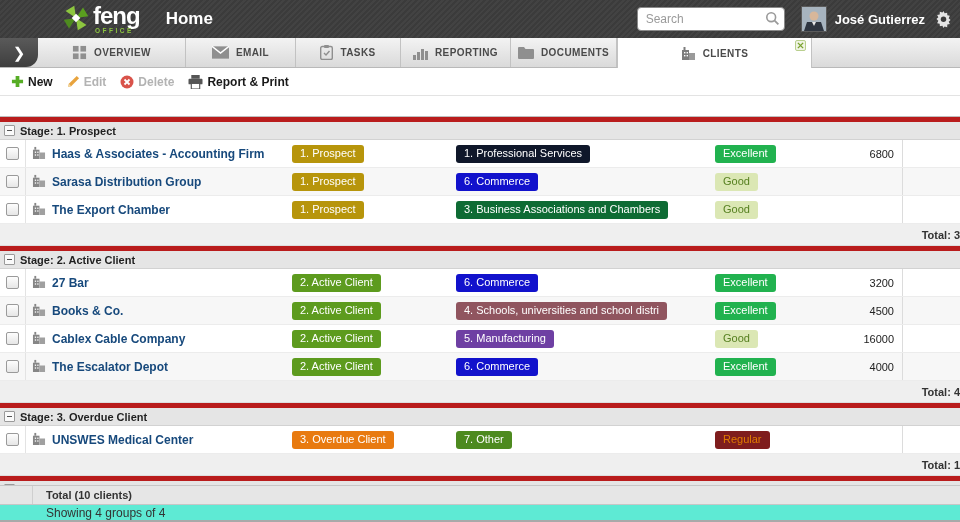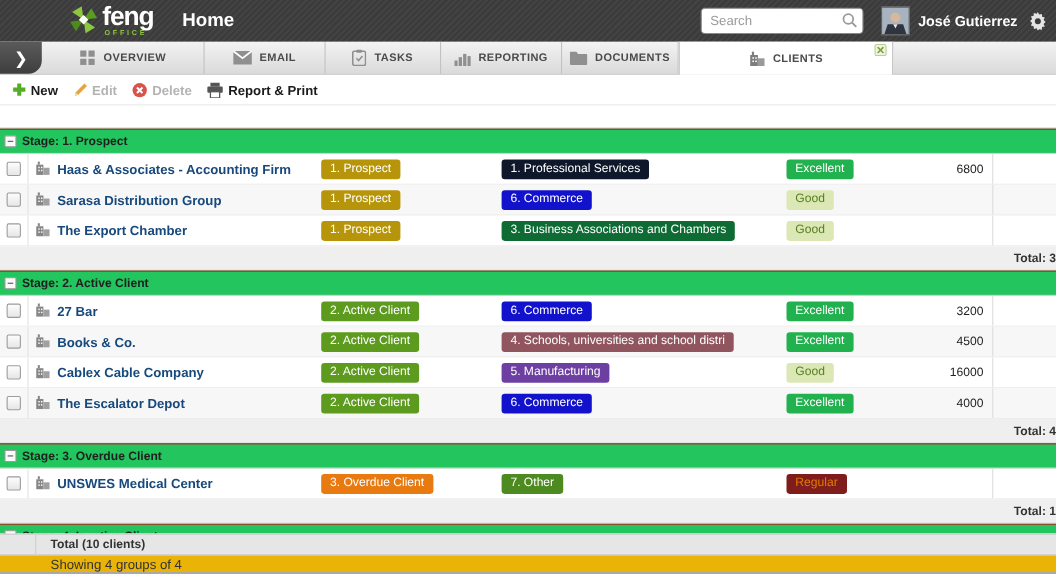--- a/index.html
+++ b/index.html
@@ -58,21 +58,21 @@
   .c-status { width:90px; }
   .c-cmrr { width:103px; justify-content:flex-end; padding-right:8px; }
   .c-gut { flex:1; border-right:none; }
   .gh-cell.c-name { background:#e7f0fb; }
   .sort-arrow { width:0; height:0; border-left:4px solid transparent; border-right:4px solid transparent;
     border-bottom:5px solid #5d8fcb; margin-left:6px; }
 
   .checkbox { width:13px; height:13px; border:1px solid #9a9a9a; border-radius:2px;
     background:linear-gradient(#fdfdfd,#e6e6e6); }
 
-  .group-header { height:23px; background:#22c55e; border-top:1px solid #b91c1c; border-bottom:1px solid #d2d2d2;
+  .group-header { height:23px; background:#e5e5e5; border-top:5px solid #b91c1c; border-bottom:1px solid #d2d2d2;
     display:flex; align-items:center; font-size:11px; font-weight:bold; color:#1f1f1f; flex-shrink:0;text-align:right; }
   .gicon { width:11px; height:11px; border:1px solid #9a9a9a; background:#fafafa; margin:0 5px 0 4px;
     position:relative; border-radius:1px; }
   .gicon::after { content:""; position:absolute; left:2px; right:2px; top:4px; height:1px; background:#555; }
 
   .drow { height:28px; display:flex; align-items:center; border-bottom:1px solid #ececec; font-size:11px; flex-shrink:0; background:#fff; }
   .drow.alt { background:#f7f7f7; }
   .cell { display:flex; align-items:center; height:100%; padding-left:6px; }
   .cell.c-cb { border-right:1px solid #e3e3e3; justify-content:center; padding-left:0; }
   .cell.c-cmrr { justify-content:flex-end; padding-right:8px; color:#222; }
@@ -83,21 +83,21 @@
     white-space:nowrap; max-width:100%; overflow:hidden; text-overflow:ellipsis; }
 
   .total-row { height:22px; background:#efefef; border-bottom:1px solid #dedede; display:flex; align-items:center;
     font-size:11px; font-weight:bold; color:#333; flex-shrink:0;justify-content:flex-end; }
   .indent { padding-left:46px; }
 
   .partial-group { height:9px; overflow:hidden; flex-shrink:0; }
   .footer-total { height:20px; background:#e6e6e6; border-top:1px solid #c6c6c6; border-bottom:1px solid #c6c6c6;
     display:flex; align-items:center; font-size:11px; font-weight:bold; color:#333; flex-shrink:0; }
   .footer-total .lcell { width:33px; height:100%; border-right:1px solid #cfcfcf; }
-  .footer-status { height:16px; background:#eab308; display:flex; align-items:center; font-size:12px; color:#333; flex-shrink:0; }
+  .footer-status { height:16px; background:#5eead4; display:flex; align-items:center; font-size:12px; color:#333; flex-shrink:0; }
 </style>
 </head>
 <body>
 
 <div class="app">
 
   <header class="topbar">
     <div class="logo">
       <svg class="logo-mark" viewBox="0 0 32 32">
         <polygon points="16,16 4,8 14,2" fill="#8dc63f"></polygon>

